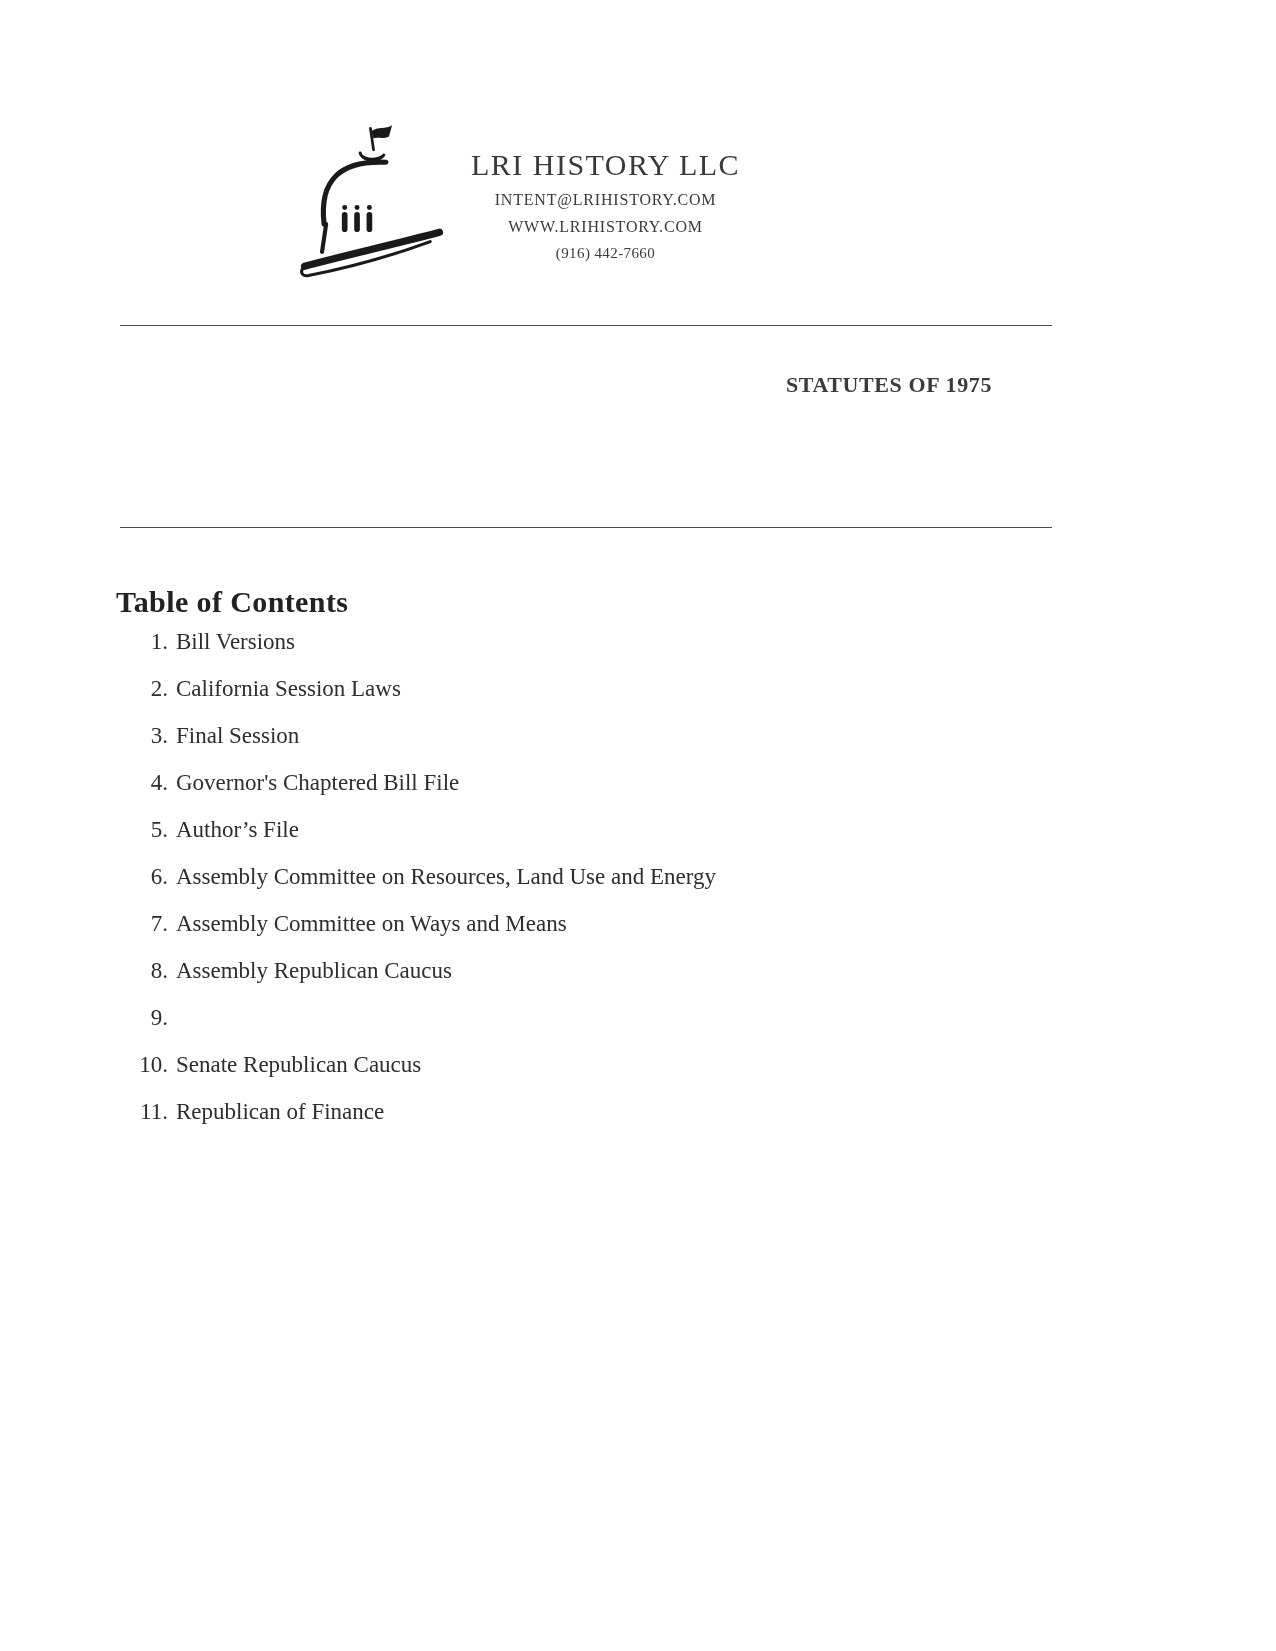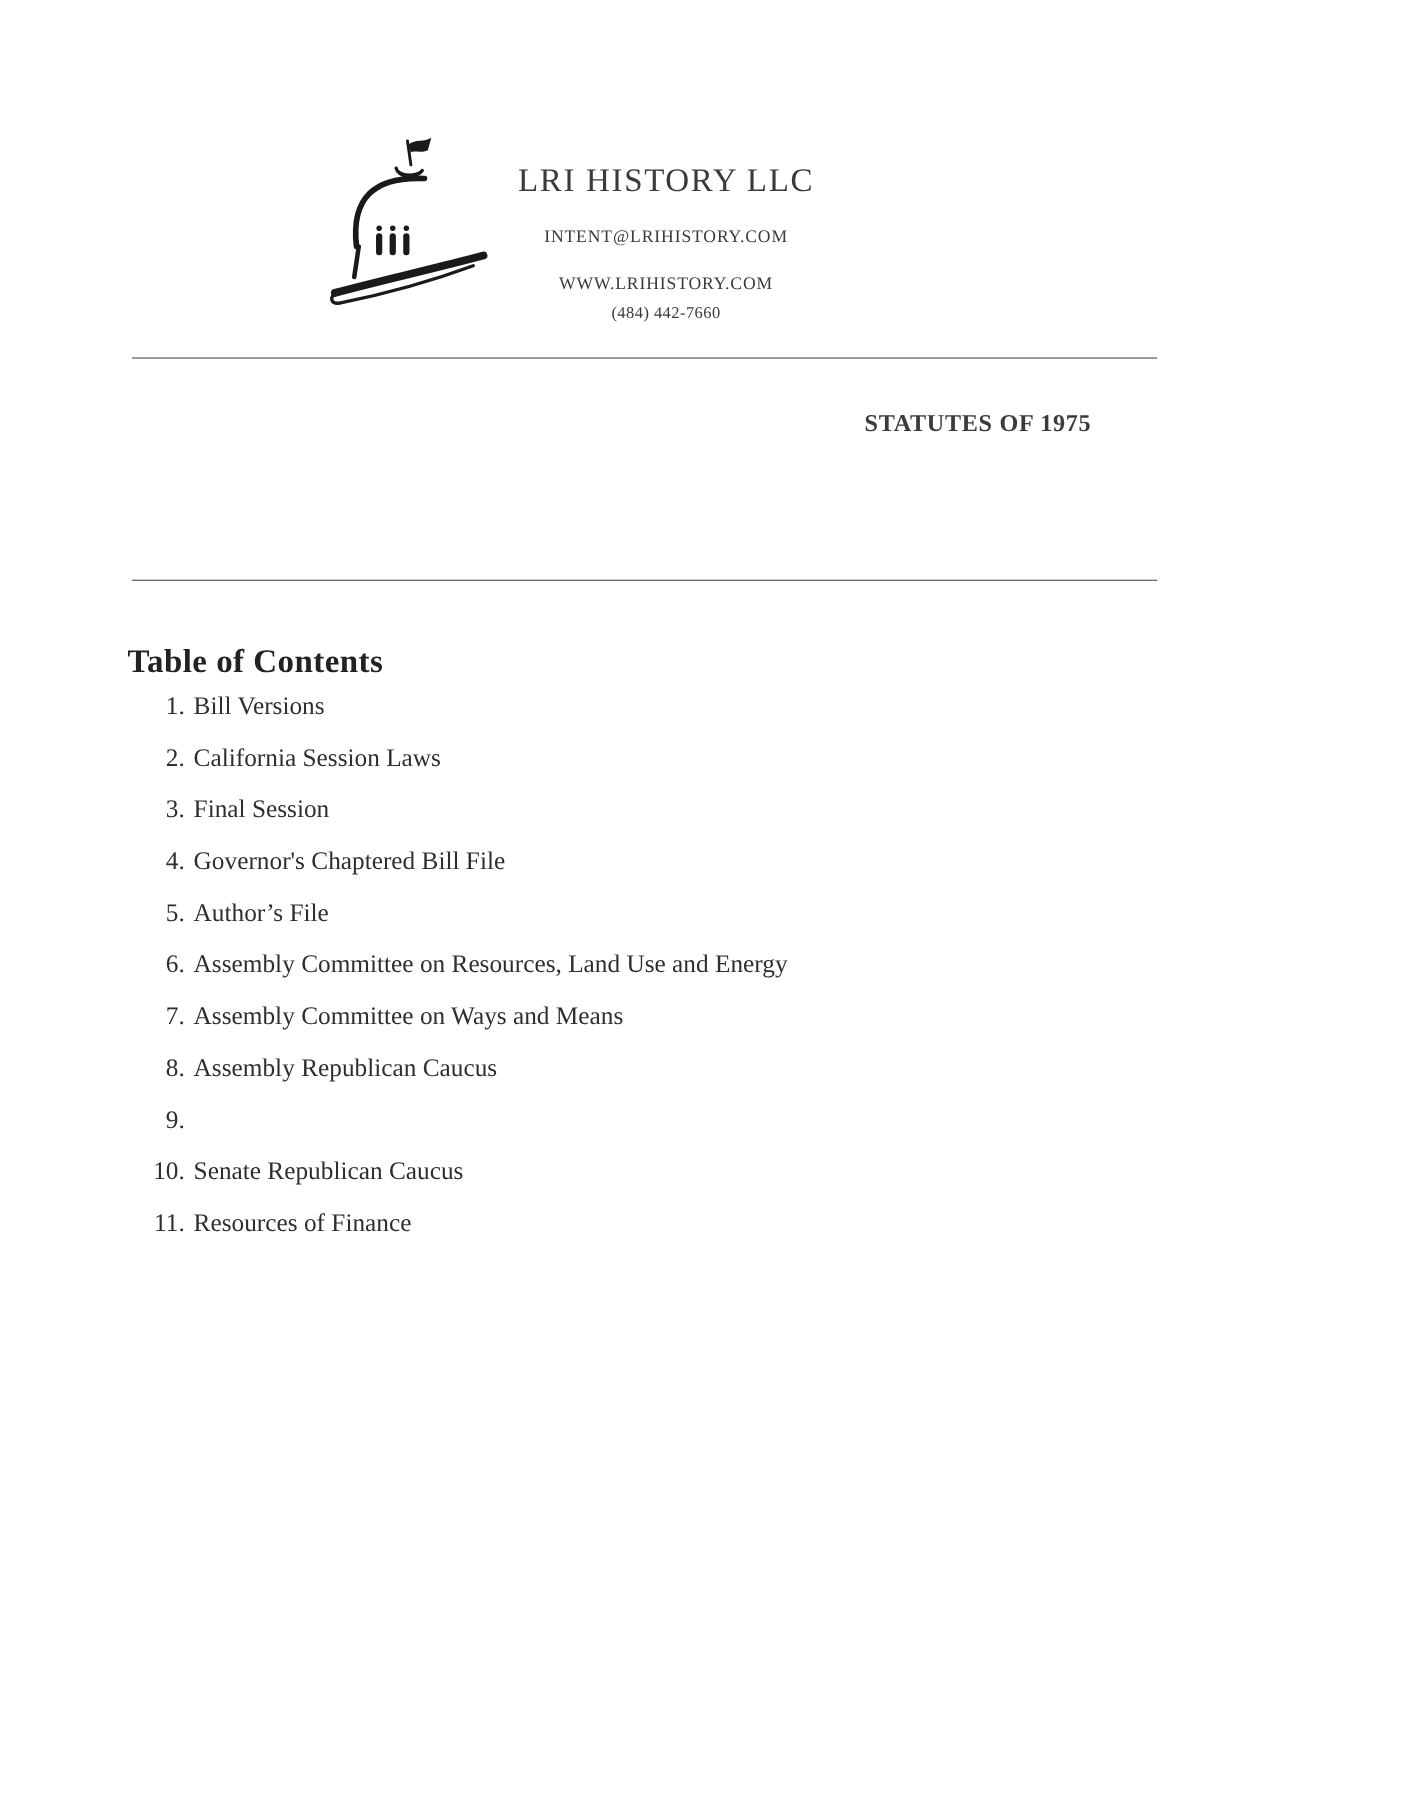--- a/index.html
+++ b/index.html
@@ -35,21 +35,21 @@
   }
   .company-name {
     font-size: 30px;
     letter-spacing: 1.5px;
     color: #3a3a3a;
     white-space: nowrap;
   }
   .contact-line {
     font-size: 16px;
     letter-spacing: 0.8px;
-    margin-top: 25px;
+    margin-top: 9px;
     color: #3a3a3a;
   }
   .contact-phone {
     font-size: 15px;
     letter-spacing: 0.4px;
     margin-top: 9px;
     color: #3a3a3a;
   }
 
   
@@ -144,21 +144,21 @@
 
         <path d="M9 142 C50 131 95 121 140 109" stroke="#1a1a1a" stroke-width="7" stroke-linecap="round"></path>
         <path d="M9 142 c-5 5 -3 10 4 9 c40 -8 80 -19 118 -33" stroke="#1a1a1a" stroke-width="3" stroke-linecap="round"></path>
       </svg>
     </div>
 
     <div class="contact">
       <div class="company-name">LRI HISTORY LLC</div>
       <div class="contact-line">INTENT@LRIHISTORY.COM</div>
       <div class="contact-line">WWW.LRIHISTORY.COM</div>
-      <div class="contact-phone">(484) 442-7660</div>
+      <div class="contact-phone">(916) 442-7660</div>
     </div>
 
   </header>
 
   <hr class="rule rule-top">
   <hr class="rule rule-bottom">
 
   <section class="title-block">
     <div class="title-line">STATUTES OF 1975</div>
   </section>
@@ -200,17 +200,17 @@
     </li>
     <li class="toc-item">
       <span class="toc-num">9.</span>
     </li>
     <li class="toc-item">
       <span class="toc-num">10.</span>
       <span class="toc-label">Senate Republican Caucus</span>
     </li>
     <li class="toc-item">
       <span class="toc-num">11.</span>
-      <span class="toc-label">Resources of Finance</span>
+      <span class="toc-label">Republican of Finance</span>
     </li>
   </ol>
 
 </div>
 
 </body></html>

